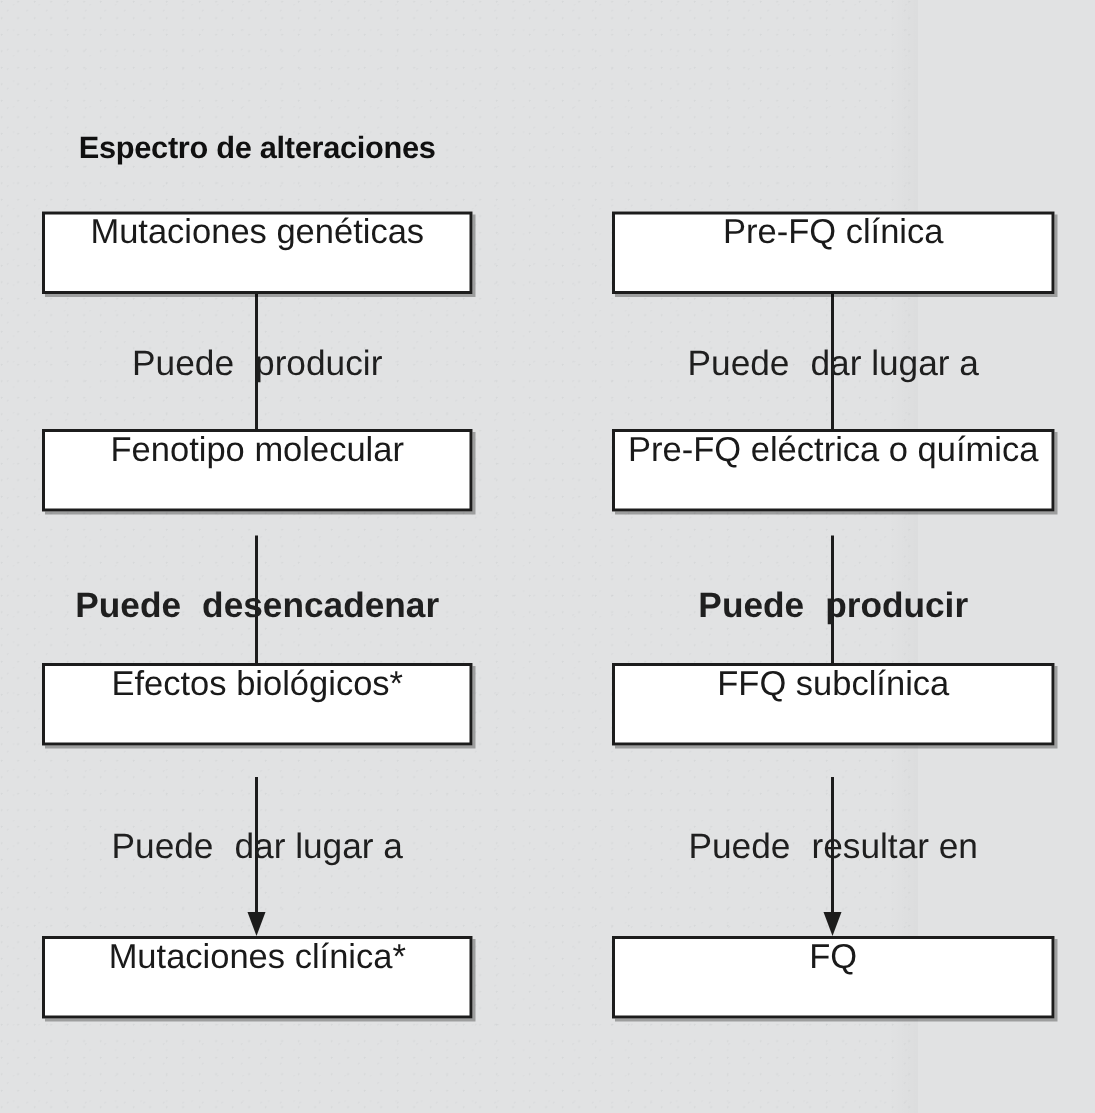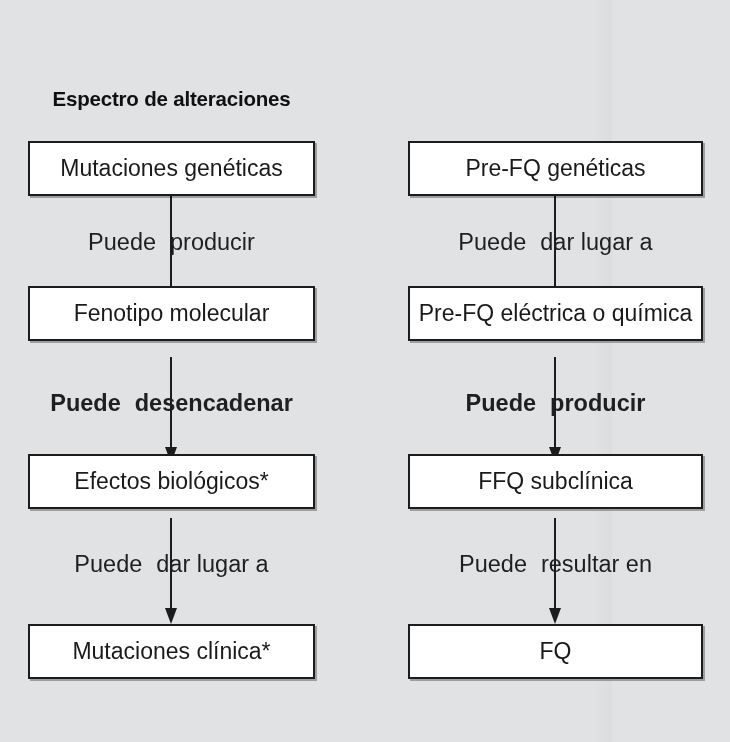--- a/index.html
+++ b/index.html
@@ -61,37 +61,37 @@
   .col-title .it { font-style: italic; }
 
   
   .node {
     position: absolute;
     box-sizing: border-box;
     background: #ffffff;
     border: 2px solid #1c1c1c;
     box-shadow: 2px 2px 0 rgba(0,0,0,0.30);
     display: flex;
-    align-items: center;
+    align-items: flex-start;
     justify-content: center;
     z-index: 3;
   }
   .node span {
     font-size: 23px;
     line-height: 1;
     color: #1a1a1a;
     white-space: nowrap;
   }
 
   .col-left  .node { left: 0; width: 287px; height: 55px; }
   .col-right .node { left: 0; width: 295px; height: 55px; }
 
   .row1 { top: 141px; }
   .row2 { top: 286px; }
-  .row3 { top: 454px; }
+  .row3 { top: 442px; }
   .row4 { top: 624px; }
 
   
   .arrow {
     position: absolute;
     z-index: 1;
   }
   .arrow .stem {
     position: absolute;
     left: 0;
@@ -193,21 +193,21 @@
   </div>
 
   <div class="column col-right">
 
     <div class="col-title">
       <br>
       <span>de la FQ</span>
     </div>
 
     <div class="node row1">
-      <span>Pre-FQ genéticas</span>
+      <span>Pre-FQ clínica</span>
     </div>
 
     <div class="arrow arr1">
       <div class="stem"></div>
       <div class="head"></div>
     </div>
     <div class="edge-label lab1">
       <span class="seg">Puede</span><span class="seg">dar lugar a</span>
     </div>
 

